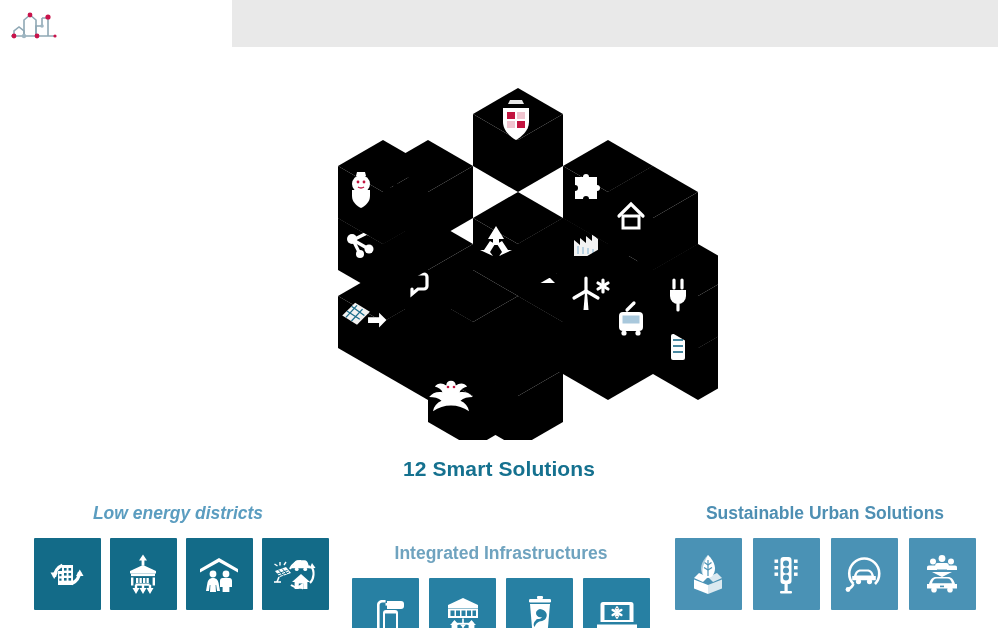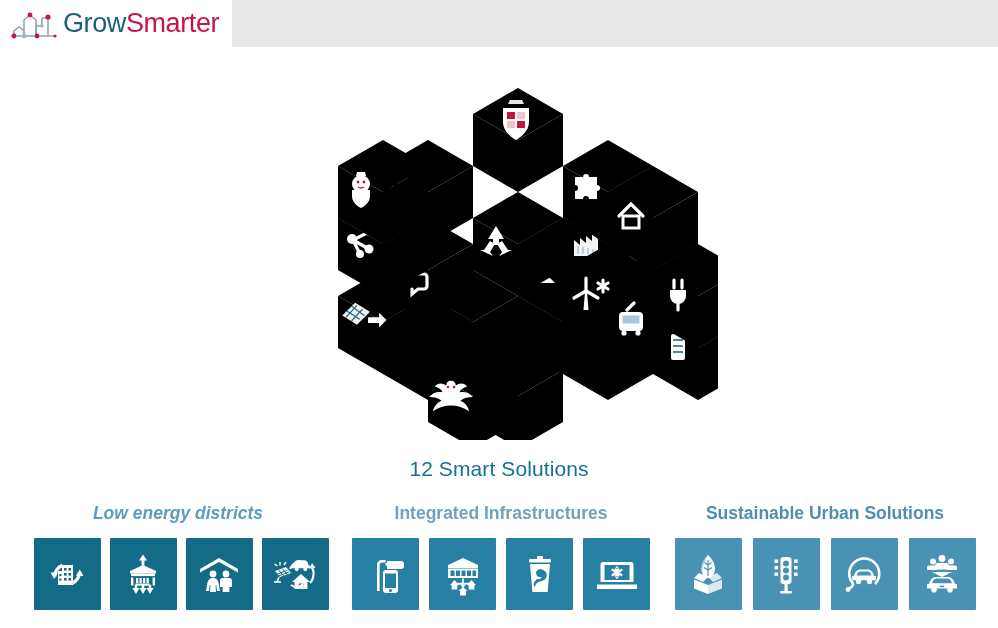--- a/index.html
+++ b/index.html
@@ -47,21 +47,21 @@
     left: 318px; top: 70px;
     width: 400px; height: 370px;
   }
   #cube-wrap svg { display: block; width: 400px; height: 370px; }
 
   
   #main-title {
     position: absolute;
     left: 0; top: 457px; width: 998px;
     text-align: center;
-    font-size: 21px; font-weight: normal;
+    font-size: 21px; font-weight: bold;
     color: #15718f;
     letter-spacing: .1px;
   }
 
   .group {
     position: absolute;
     top: 498px;
   }
   .group-title {
     font-size: 17.5px;
@@ -69,21 +69,21 @@
     text-align: center;
     white-space: nowrap;
     height: 30px;
     line-height: 30px;
   }
   #group-low      { left: 10px;  width: 336px; }
   #group-infra    { left: 350px; width: 302px; }
   #group-mobility { left: 660px; width: 330px; }
 
   #group-low      .group-title { color: #5b9dc0; font-style: italic; }
-  #group-infra    .group-title { color: #6fa3bf; }
+  #group-infra    .group-title { color: #6fa3bf; margin-top: 40px; }
   #group-mobility .group-title { color: #4e8fb3; }
 
   .tiles {
     display: flex;
     justify-content: center;
     gap: 11px;
     margin-top: 10px;
   }
   .tile {
     width: 67px; height: 72px;
@@ -122,23 +122,20 @@
             <circle cx="22" cy="9" r="2.4"></circle>
             <circle cx="40" cy="11" r="2.6"></circle>
             <circle cx="29" cy="30" r="2.4"></circle>
             <circle cx="47" cy="30" r="1.6"></circle>
           </g>
           <g fill="#9fb6c2">
             <circle cx="16" cy="30" r="2.2"></circle>
             <circle cx="34" cy="20" r="1.8"></circle>
           </g>
         </svg>
-      </span>
-      <span id="logo-text">
-        <span class="grow">Grow</span><span class="smart">Smarter</span>
       </span>
     </div>
   </div>
 
   <div id="cube-wrap">
     <svg viewBox="0 0 400 370" xmlns="http://www.w3.org/2000/svg">
       <defs>
 
         <g id="isocube">
           <polygon class="f-top" points="0,-26 45,0 0,26 -45,0"></polygon>

